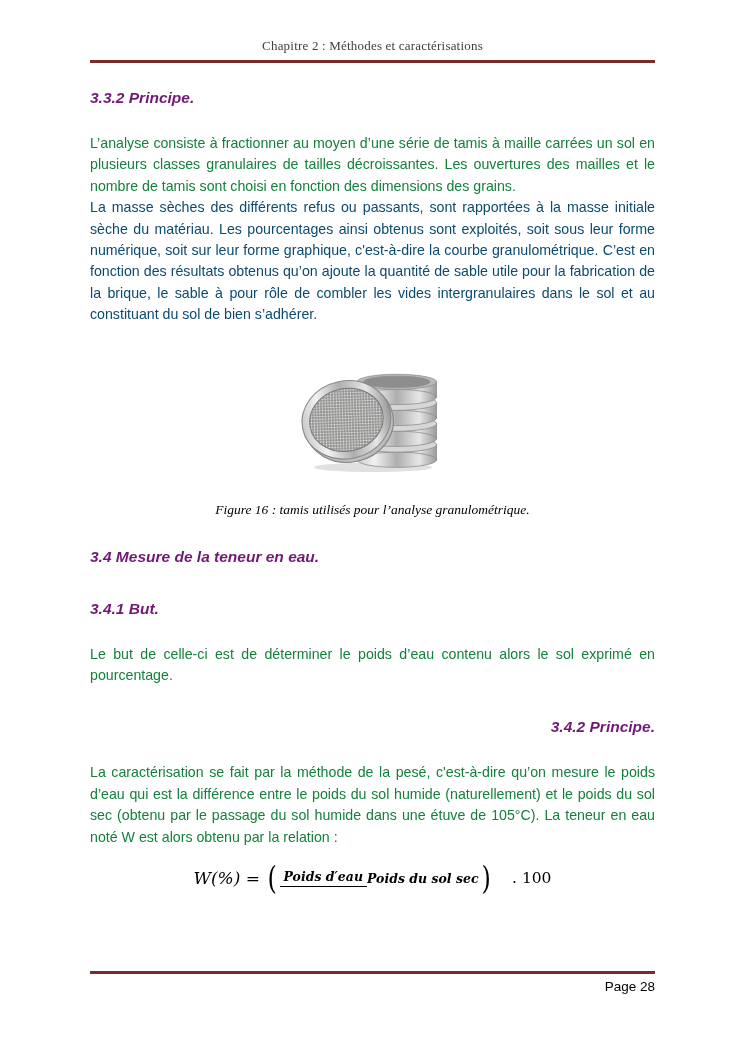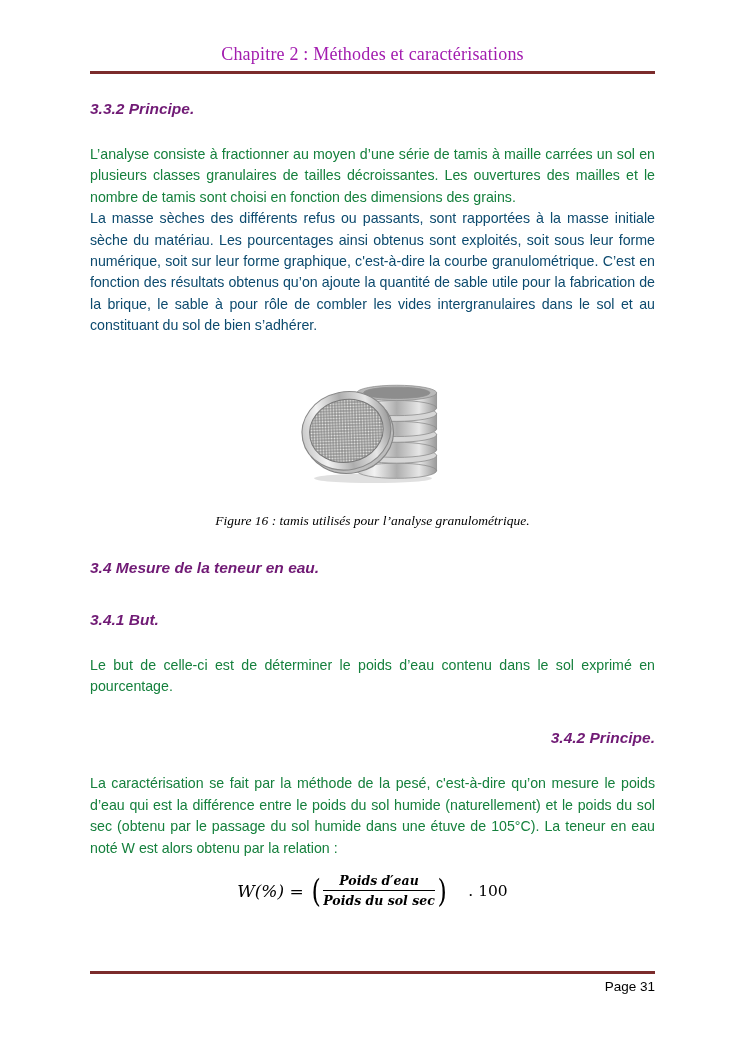--- a/index.html
+++ b/index.html
@@ -14,24 +14,23 @@
   }
   .page {
     position:relative;
     width:745px; height:1053px;
     padding:38px 90px 0 90px;
   }
   
   .doc-header { text-align:center; }
   .doc-header .chapter {
     font-family:"Liberation Serif", serif;
-    font-size:18px;
-    color:#a21caf;
+    font-size:13px;
+    color:#404040;
     letter-spacing:0.2px;
-    margin-top:6px;
   }
   .rule {
     height:3px;
     background:var(--rule, #7b2b2b);
     margin-top:6px;
   }
   
   .h-section {
     font-weight:bold;
     font-style:italic;
@@ -77,21 +76,21 @@
     display:flex;
     align-items:center;
     justify-content:center;
     font-family:"DejaVu Serif", serif;
     color:#000;
   }
   .f-lhs { font-style:italic; font-size:17px; margin-right:6px; }
   .f-paren { font-size:32px; font-weight:300; line-height:1; transform:scaleX(0.75); }
   .f-frac {
     display:inline-flex;
-    flex-direction:column;
+    flex-direction:row;
     text-align:center;
     font-style:italic;
     font-weight:bold;
     font-size:12.5px;
     margin:0 1px;
   }
   .f-num { border-bottom:1.2px solid #000; padding:0 4px 2px; }
   .f-den { padding-top:2px; }
   .f-rhs { font-size:15.5px; margin-left:20px; }
   
@@ -163,35 +162,35 @@
       </g>
     </svg>
   </div>
 
   <div class="figure-caption">Figure 16 : tamis utilisés pour l’analyse granulométrique.</div>
 
   <div class="h-section h-34">3.4 Mesure de la teneur en eau.</div>
 
   <div class="h-section h-341">3.4.1 But.</div>
 
-  <p class="para">Le but de celle-ci est de déterminer le poids d’eau contenu dans le sol exprimé en pourcentage.</p>
+  <p class="para">Le but de celle-ci est de déterminer le poids d’eau contenu alors le sol exprimé en pourcentage.</p>
 
   <div class="h-section h-342">3.4.2 Principe.</div>
 
   <p class="para">La caractérisation se fait par la méthode de la pesé, c'est-à-dire qu’on mesure le poids d’eau qui est la différence entre le poids du sol humide (naturellement) et le poids du sol sec (obtenu par le passage du sol humide dans une étuve de 105°C). La teneur en eau noté W est alors obtenu par la relation :</p>
 
   <div class="formula">
     <span class="f-lhs">W(%) =</span>
     <span class="f-paren">(</span>
     <span class="f-frac">
       <span class="f-num">Poids d′eau</span>
       <span class="f-den">Poids du sol sec</span>
     </span>
     <span class="f-paren">)</span>
     <span class="f-rhs">. 100</span>
   </div>
 
   <div class="doc-footer">
     <div class="rule"></div>
-    <div class="page-num">Page 31</div>
+    <div class="page-num">Page 28</div>
   </div>
 
 </div>
 
 </body></html>

